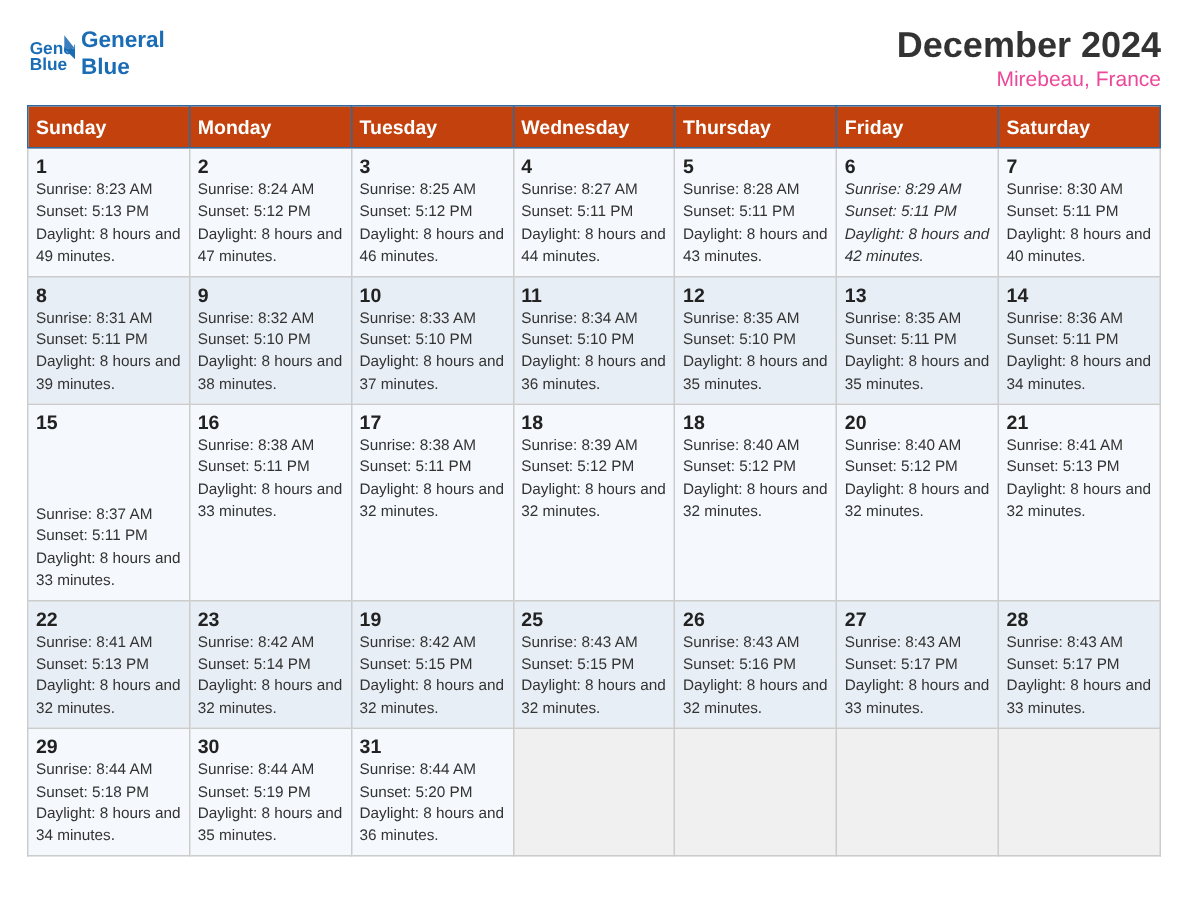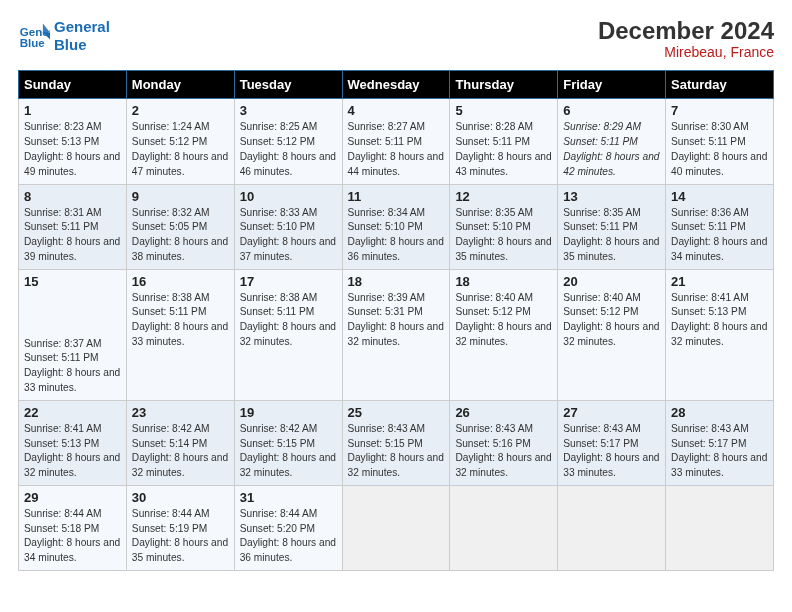--- a/index.html
+++ b/index.html
@@ -44,29 +44,29 @@
       text-align: right;
     }
     .month-title {
       font-size: 24px;
       font-weight: bold;
       color: #333;
       line-height: 1.1;
     }
     .location {
       font-size: 14px;
-      color: #b91c1c;
+      color: #ec4899;
     }
     .calendar {
       width: 100%;
       border-collapse: collapse;
       table-layout: fixed;
     }
     .calendar th {
-      background: #000000;
+      background: #c2410c;
       color: #fff;
       font-size: 13px;
       font-weight: bold;
       padding: 6px 5px;
       text-align: left;
       border: 1px solid #2d6aa0;
     }
     .calendar td {
       vertical-align: top;
       border: 1px solid #ccc;
@@ -138,21 +138,21 @@
     <tbody id="calendar-body">
     <tr>
           <td>
             <span class="day-num">1</span>
             <div class="cell-text" style="white-space: pre-line;">Sunrise: 8:23 AM
 Sunset: 5:13 PM
 Daylight: 8 hours and 49 minutes.</div>
           </td>
           <td>
             <span class="day-num">2</span>
-            <div class="cell-text" style="white-space: pre-line;">Sunrise: 1:24 AM
+            <div class="cell-text" style="white-space: pre-line;">Sunrise: 8:24 AM
 Sunset: 5:12 PM
 Daylight: 8 hours and 47 minutes.</div>
           </td>
           <td>
             <span class="day-num">3</span>
             <div class="cell-text" style="white-space: pre-line;">Sunrise: 8:25 AM
 Sunset: 5:12 PM
 Daylight: 8 hours and 46 minutes.</div>
           </td>
           <td>
@@ -183,21 +183,21 @@
         <tr>
           <td>
             <span class="day-num">8</span>
             <div class="cell-text" style="white-space: pre-line;">Sunrise: 8:31 AM
 Sunset: 5:11 PM
 Daylight: 8 hours and 39 minutes.</div>
           </td>
           <td>
             <span class="day-num">9</span>
             <div class="cell-text" style="white-space: pre-line;">Sunrise: 8:32 AM
-Sunset: 5:05 PM
+Sunset: 5:10 PM
 Daylight: 8 hours and 38 minutes.</div>
           </td>
           <td>
             <span class="day-num">10</span>
             <div class="cell-text" style="white-space: pre-line;">Sunrise: 8:33 AM
 Sunset: 5:10 PM
 Daylight: 8 hours and 37 minutes.</div>
           </td>
           <td>
             <span class="day-num">11</span>
@@ -239,21 +239,21 @@
           </td>
           <td>
             <span class="day-num">17</span>
             <div class="cell-text" style="white-space: pre-line;">Sunrise: 8:38 AM
 Sunset: 5:11 PM
 Daylight: 8 hours and 32 minutes.</div>
           </td>
           <td>
             <span class="day-num">18</span>
             <div class="cell-text" style="white-space: pre-line;">Sunrise: 8:39 AM
-Sunset: 5:31 PM
+Sunset: 5:12 PM
 Daylight: 8 hours and 32 minutes.</div>
           </td>
           <td>
             <span class="day-num">18</span>
             <div class="cell-text" style="white-space: pre-line;">Sunrise: 8:40 AM
 Sunset: 5:12 PM
 Daylight: 8 hours and 32 minutes.</div>
           </td>
           <td>
             <span class="day-num">20</span>

